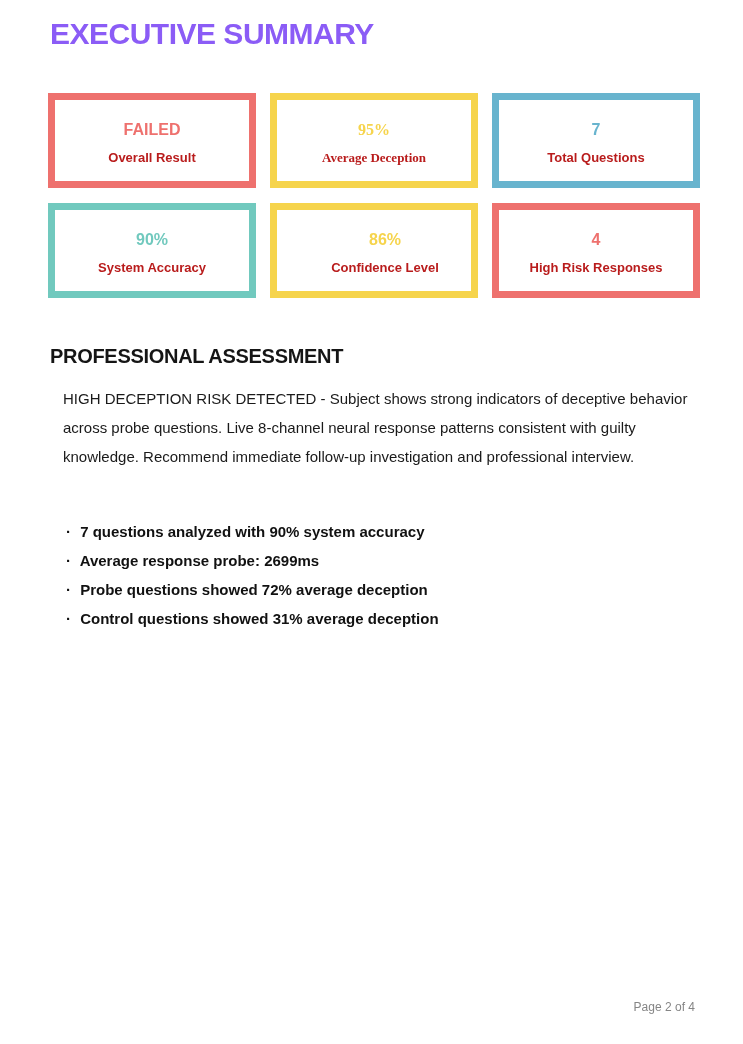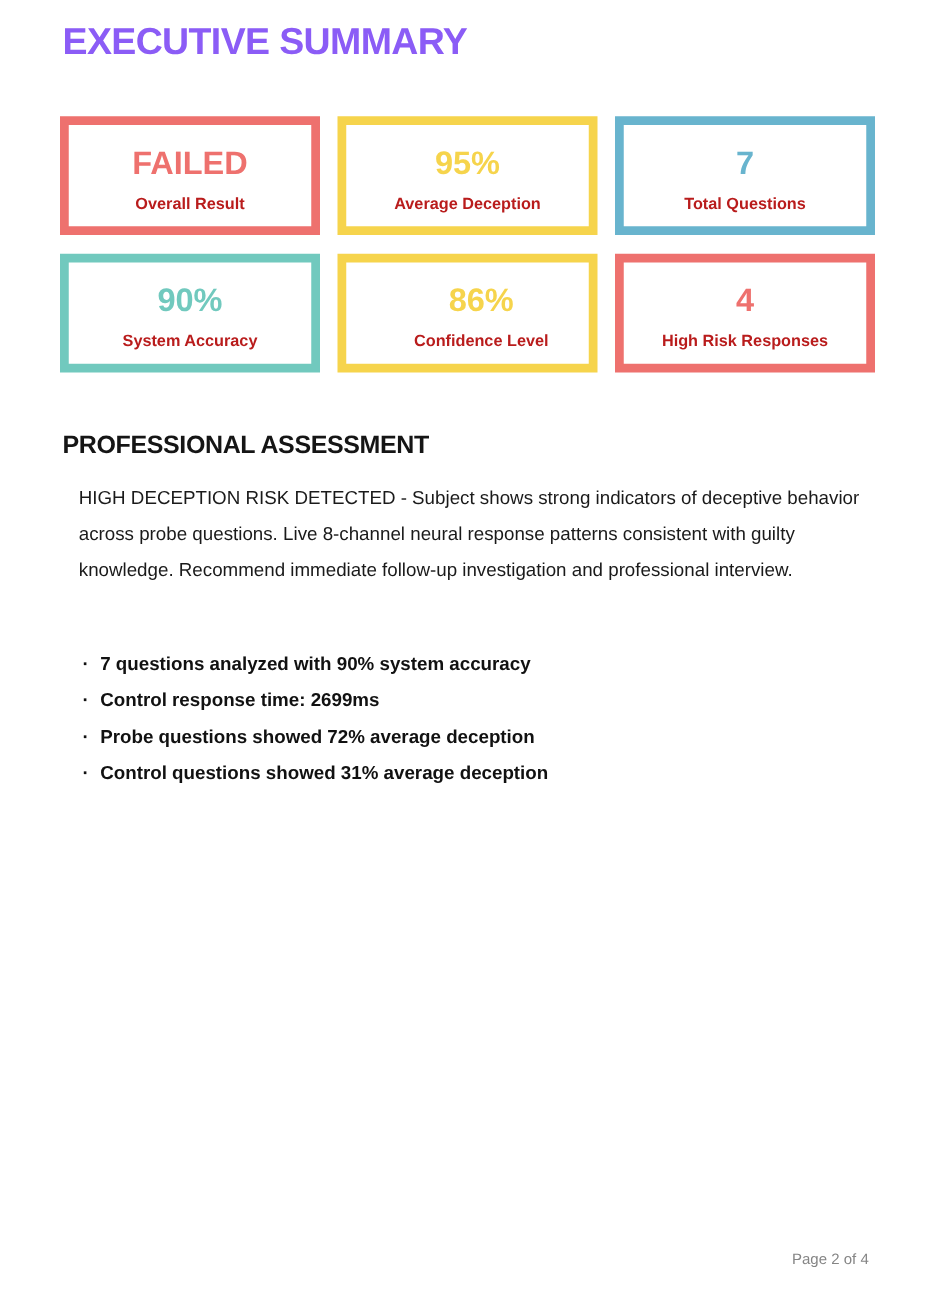--- a/index.html
+++ b/index.html
@@ -37,21 +37,21 @@
     background: #ffffff;
     border: 7px solid #cccccc; 
     display: flex;
     flex-direction: column;
     align-items: center;
     justify-content: center;
     text-align: center;
     padding-top: 4px;
   }
   .card-value {
-    font-size: 26px;
+    font-size: 16px;
     font-weight: bold;
     line-height: 1;
   }
   .card-label {
     margin-top: 13px;
     font-size: 13px;
     font-weight: bold;
     color: #b91c1c;
     line-height: 1;
   }
@@ -109,21 +109,21 @@
 <div class="page">
 
   <h1 class="page-title">EXECUTIVE SUMMARY</h1>
 
   <div class="cards-grid">
   <div class="card" style="border-color: rgb(238, 113, 110);">
     <div class="card-value" style="color: rgb(238, 113, 110);">FAILED</div>
     <div class="card-label">Overall Result</div>
   </div>
 
-  <div class="card" style="border-color: rgb(246, 212, 76);">
+  <div class="card" style="border-color: rgb(246, 212, 76); font-family: Liberation Serif, serif;">
     <div class="card-value" style="color: rgb(246, 212, 76);">95%</div>
     <div class="card-label">Average Deception</div>
   </div>
 
   <div class="card" style="border-color: rgb(104, 180, 206);">
     <div class="card-value" style="color: rgb(104, 180, 206);">7</div>
     <div class="card-label">Total Questions</div>
   </div>
 
   <div class="card" style="border-color: rgb(113, 201, 190);">
@@ -148,21 +148,21 @@
 
 
   <ul class="findings-list">
   <li class="finding-item">
     <span class="bullet">·</span>
     <span class="finding-text">7 questions analyzed with 90% system accuracy</span>
   </li>
 
   <li class="finding-item">
     <span class="bullet">·</span>
-    <span class="finding-text">Control response time: 2699ms</span>
+    <span class="finding-text">Average response probe: 2699ms</span>
   </li>
 
   <li class="finding-item">
     <span class="bullet">·</span>
     <span class="finding-text">Probe questions showed 72% average deception</span>
   </li>
 
   <li class="finding-item">
     <span class="bullet">·</span>
     <span class="finding-text">Control questions showed 31% average deception</span>

